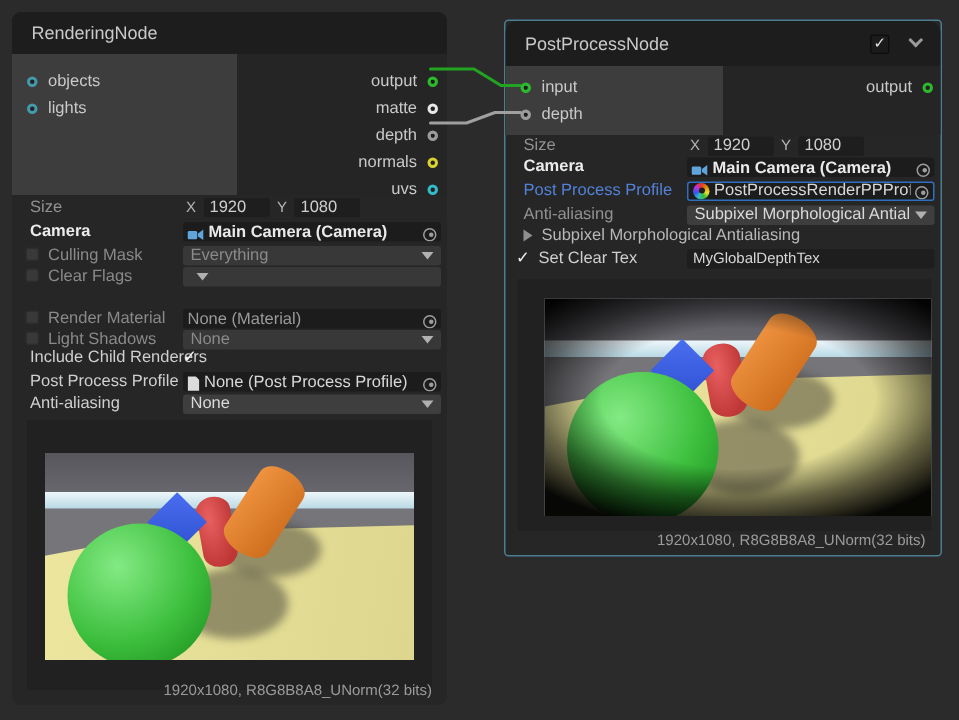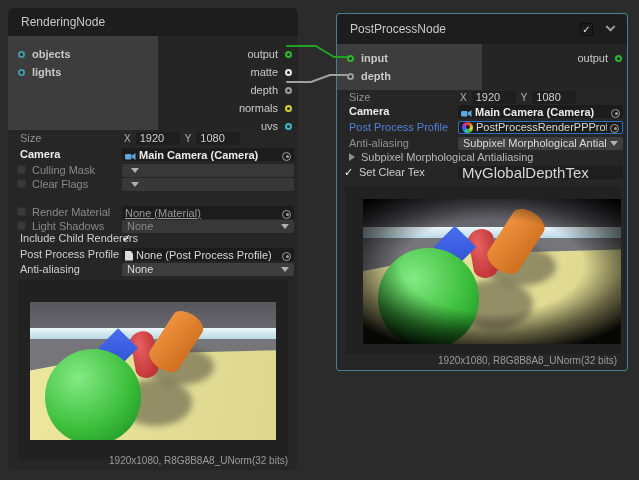--- a/index.html
+++ b/index.html
@@ -20,21 +20,21 @@
     transform:rotate(45deg) translate(-2px,-2px);margin-left:6px;}
 
   
   .port-section{position:absolute;left:0;right:0;background:#252525;overflow:hidden;}
   #rnode .port-section{top:28px;height:94px;}
   #pnode .port-section{top:30px;height:46px;}
   .in-panel{position:absolute;left:0;top:0;bottom:0;background:#3d3d3d;}
   #rnode .in-panel{width:150px;}
   #pnode .in-panel{width:145px;}
   .prow{position:absolute;height:16px;display:flex;align-items:center;gap:7px;}
-  .prow.in{left:10px;font-weight:bold;}
+  .prow.in{left:10px;}
   #rnode .prow.out{right:6px;}
   #pnode .prow.out{right:5px;}
   .plabel{color:#c9c9c9;font-size:11px;}
   .port{width:7px;height:7px;border:2px solid #888;border-radius:50%;background:#232323;
     position:relative;z-index:3;}
   .port.green{border-color:#2db82d}.port.filled.green{background:#2db82d;box-shadow:inset 0 0 0 2px #1d1d1d;}
   .port.gray{border-color:#9b9b9b}.port.filled.gray{background:#9b9b9b;box-shadow:inset 0 0 0 2px #1d1d1d;}
   .port.white{border-color:#e8e8e8}
   .port.yellow{border-color:#d8d22f}
   .port.cyan{border-color:#35bac8}
@@ -49,26 +49,26 @@
   .rlabel.ind{left:20px;color:#8a8a8a;}
   .cbox{position:absolute;left:5px;top:2px;width:9px;height:9px;background:#393939;
     border:1px solid #2e2e2e;border-radius:2px;}
   .check{color:#f0f0f0;font-size:11px;line-height:14px;}
   .ctrl{position:absolute;left:110px;right:0;top:0;height:14px;display:flex;align-items:center;gap:3px;}
   #pnode .ctrl{left:117px;}
   .axis{color:#b5b5b5;font-size:10px;margin:0 2px;}
   input.num{width:44px;height:13px;background:#1e1e1e;border:none;border-radius:2px;
     color:#cfcfcf;font-size:11px;padding:0 4px;outline:none;}
   input.txt{flex:1;height:13px;background:#1e1e1e;border:none;border-radius:2px;
-    color:#d6d6d6;font-size:15px;padding:0 4px;outline:none;min-width:0;}
+    color:#d6d6d6;font-size:10px;padding:0 4px;outline:none;min-width:0;}
   .objfield{flex:1;height:13px;background:#1c1c1c;border-radius:2px;display:flex;align-items:flex-end;
     gap:3px;padding:0 3px;color:#d8d8d8;overflow:hidden;white-space:nowrap;min-width:0;}
   .objfield .otext{flex:1;overflow:hidden;white-space:nowrap;}
   .objfield .otext.bold{font-weight:bold;color:#eaeaea;}
-  .objfield .otext.dimtxt{color:#9a9a9a;text-decoration:underline;}
+  .objfield .otext.dimtxt{color:#9a9a9a;}
   .objfield.blue-border{border:1px solid #2f6fbf;}
   .dropdown{flex:1;height:13px;background:#3e3e3e;border-radius:2px;display:flex;align-items:center;
     padding:0 5px;color:#dadada;overflow:hidden;white-space:nowrap;min-width:0;}
   .dropdown.disabled{background:#383838;color:#8a8a8a;}
   .dropdown .dtext{flex:1;overflow:hidden;white-space:nowrap;}
   .dd-arrow{width:0;height:0;border-left:4px solid transparent;border-right:4px solid transparent;
     border-top:5px solid #b0b0b0;margin-left:4px;}
   .picker{width:9px;height:9px;border:1px solid #9d9d9d;border-radius:50%;position:relative;flex:none;}
   .picker::after{content:"";position:absolute;left:2.5px;top:2.5px;width:3px;height:3px;
     border-radius:50%;background:#9d9d9d;}
@@ -184,20 +184,21 @@
           <span class="picker"></span>
         </div>
       </div>
     </div>
 
     <div class="row" style="top:155px">
       <span class="cbox"></span>
       <span class="rlabel ind">Culling Mask</span>
       <div class="ctrl">
         <div class="dropdown disabled">
+          <span class="dtext">Everything</span>
           <span class="dd-arrow"></span>
         </div>
       </div>
     </div>
 
     <div class="row" style="top:169px">
       <span class="cbox"></span>
       <span class="rlabel ind">Clear Flags</span>
       <div class="ctrl">
         <div class="dropdown disabled">

